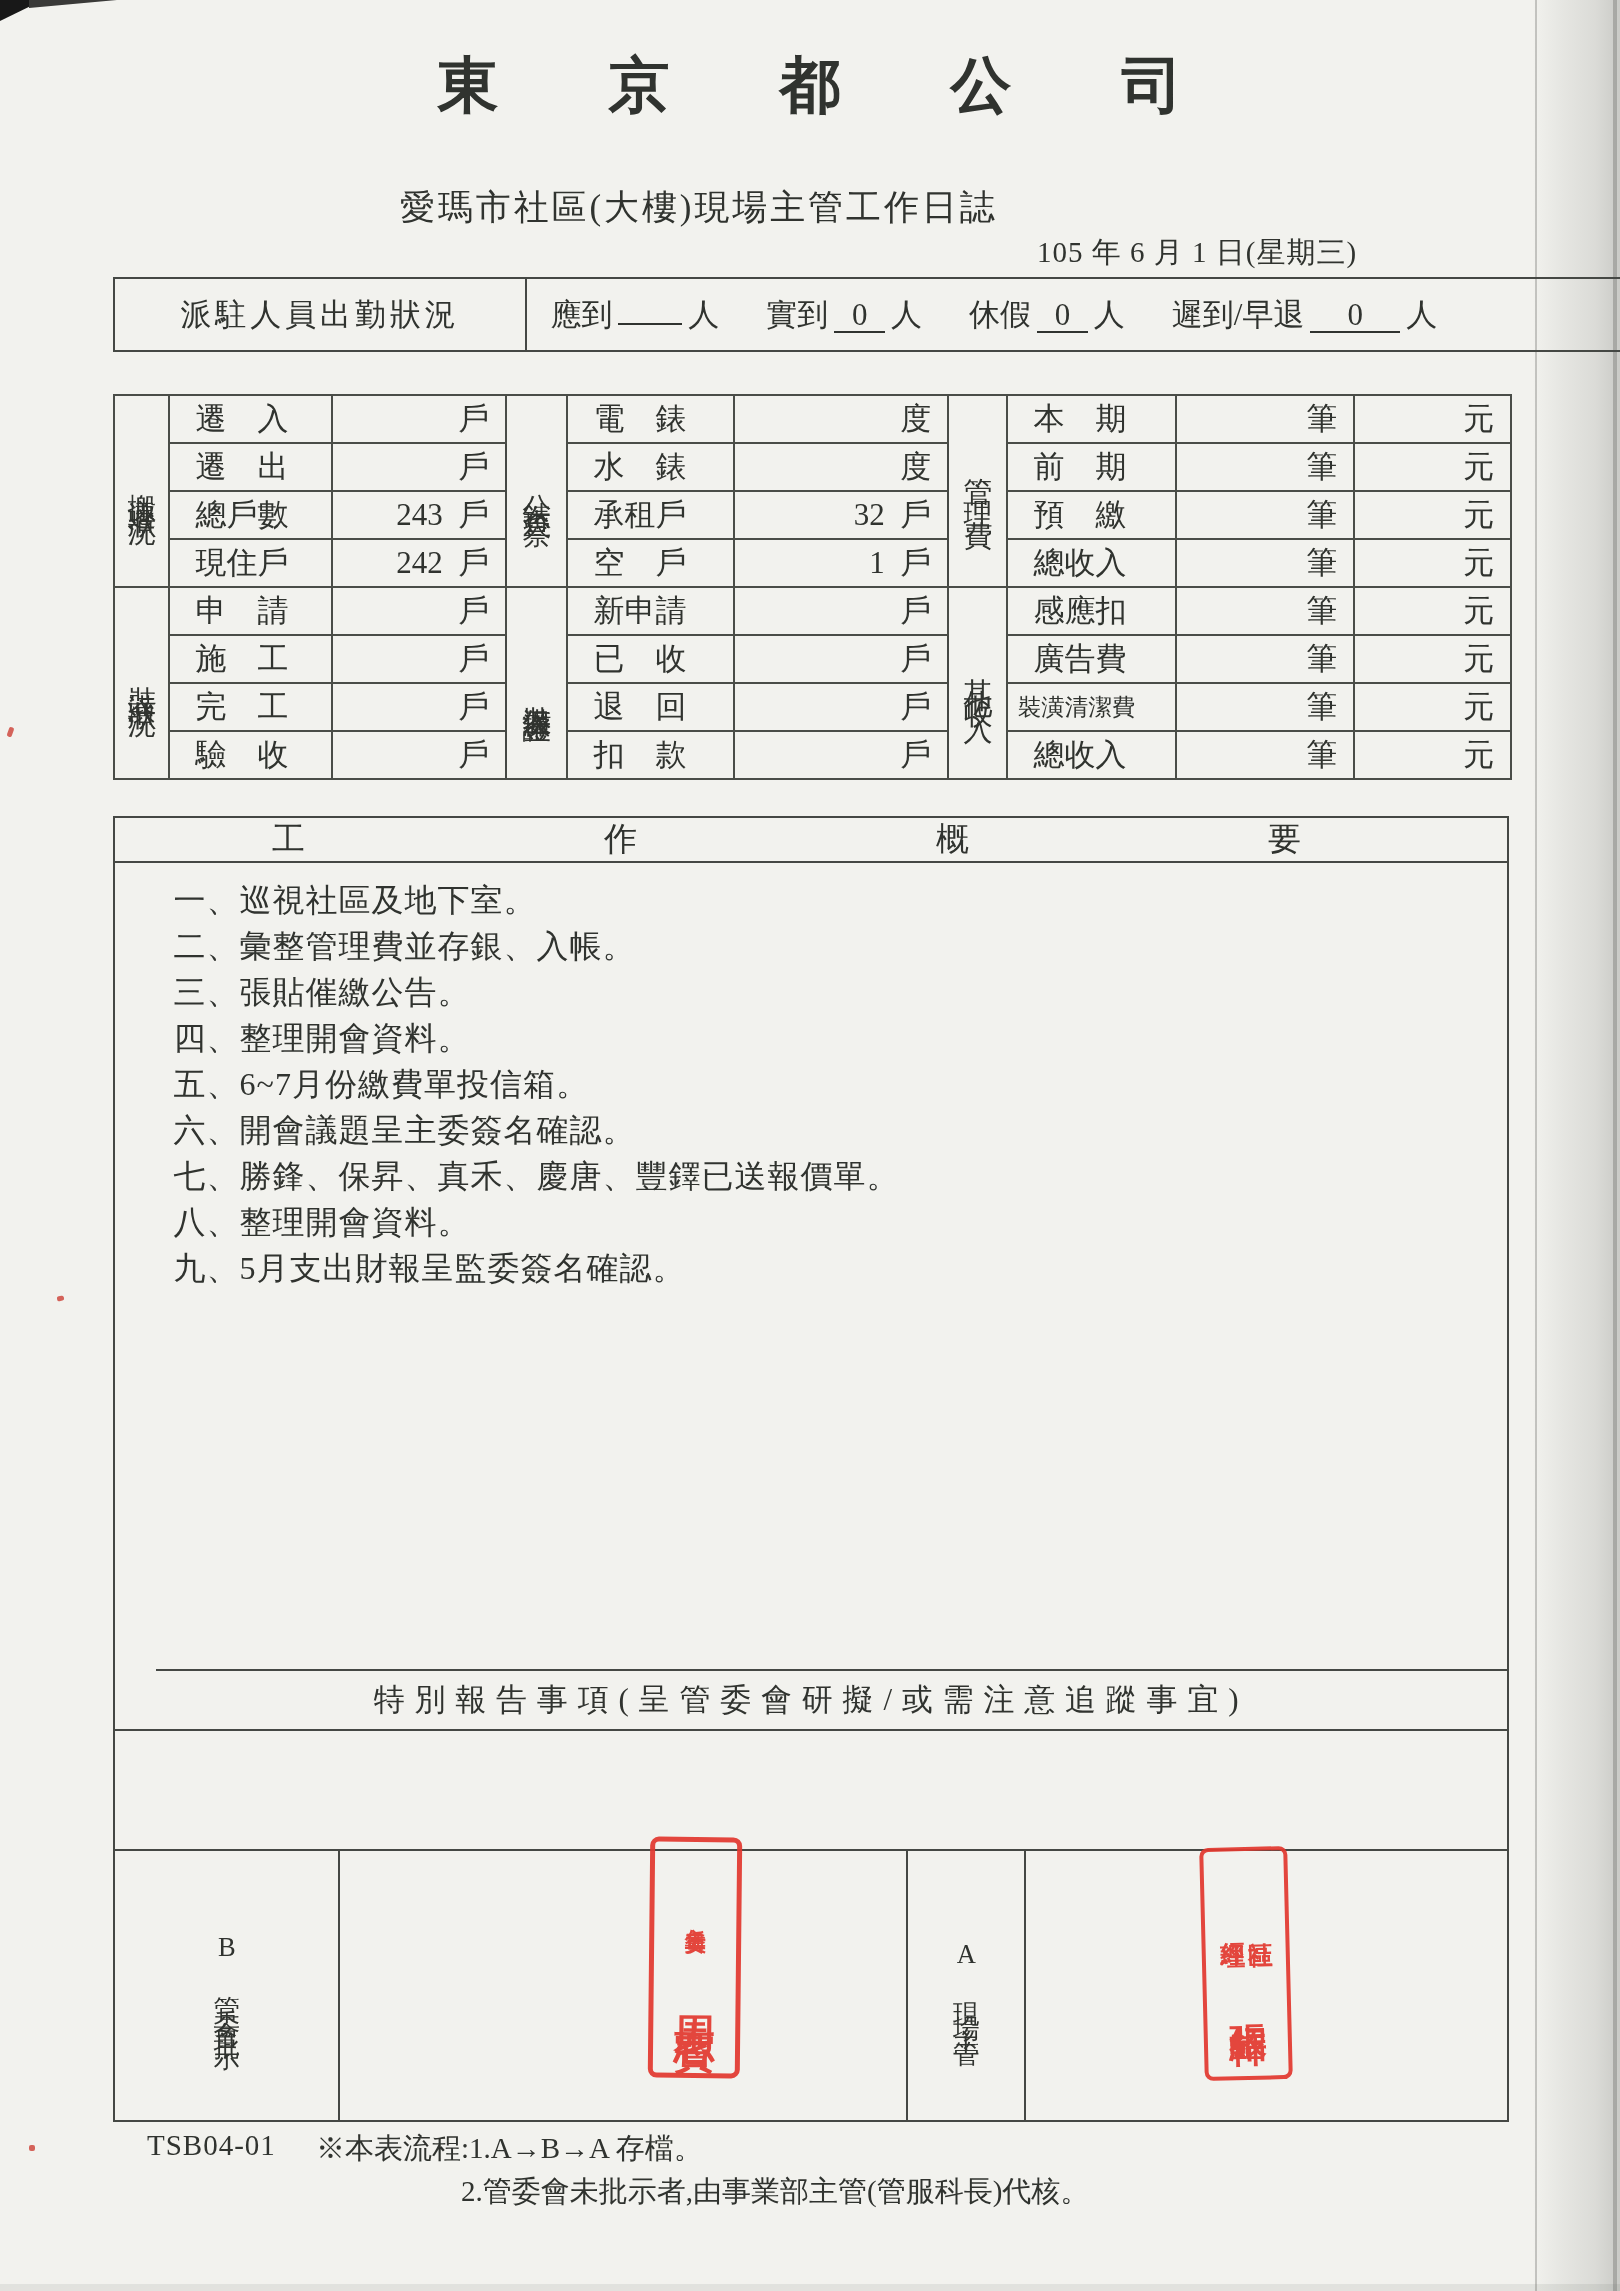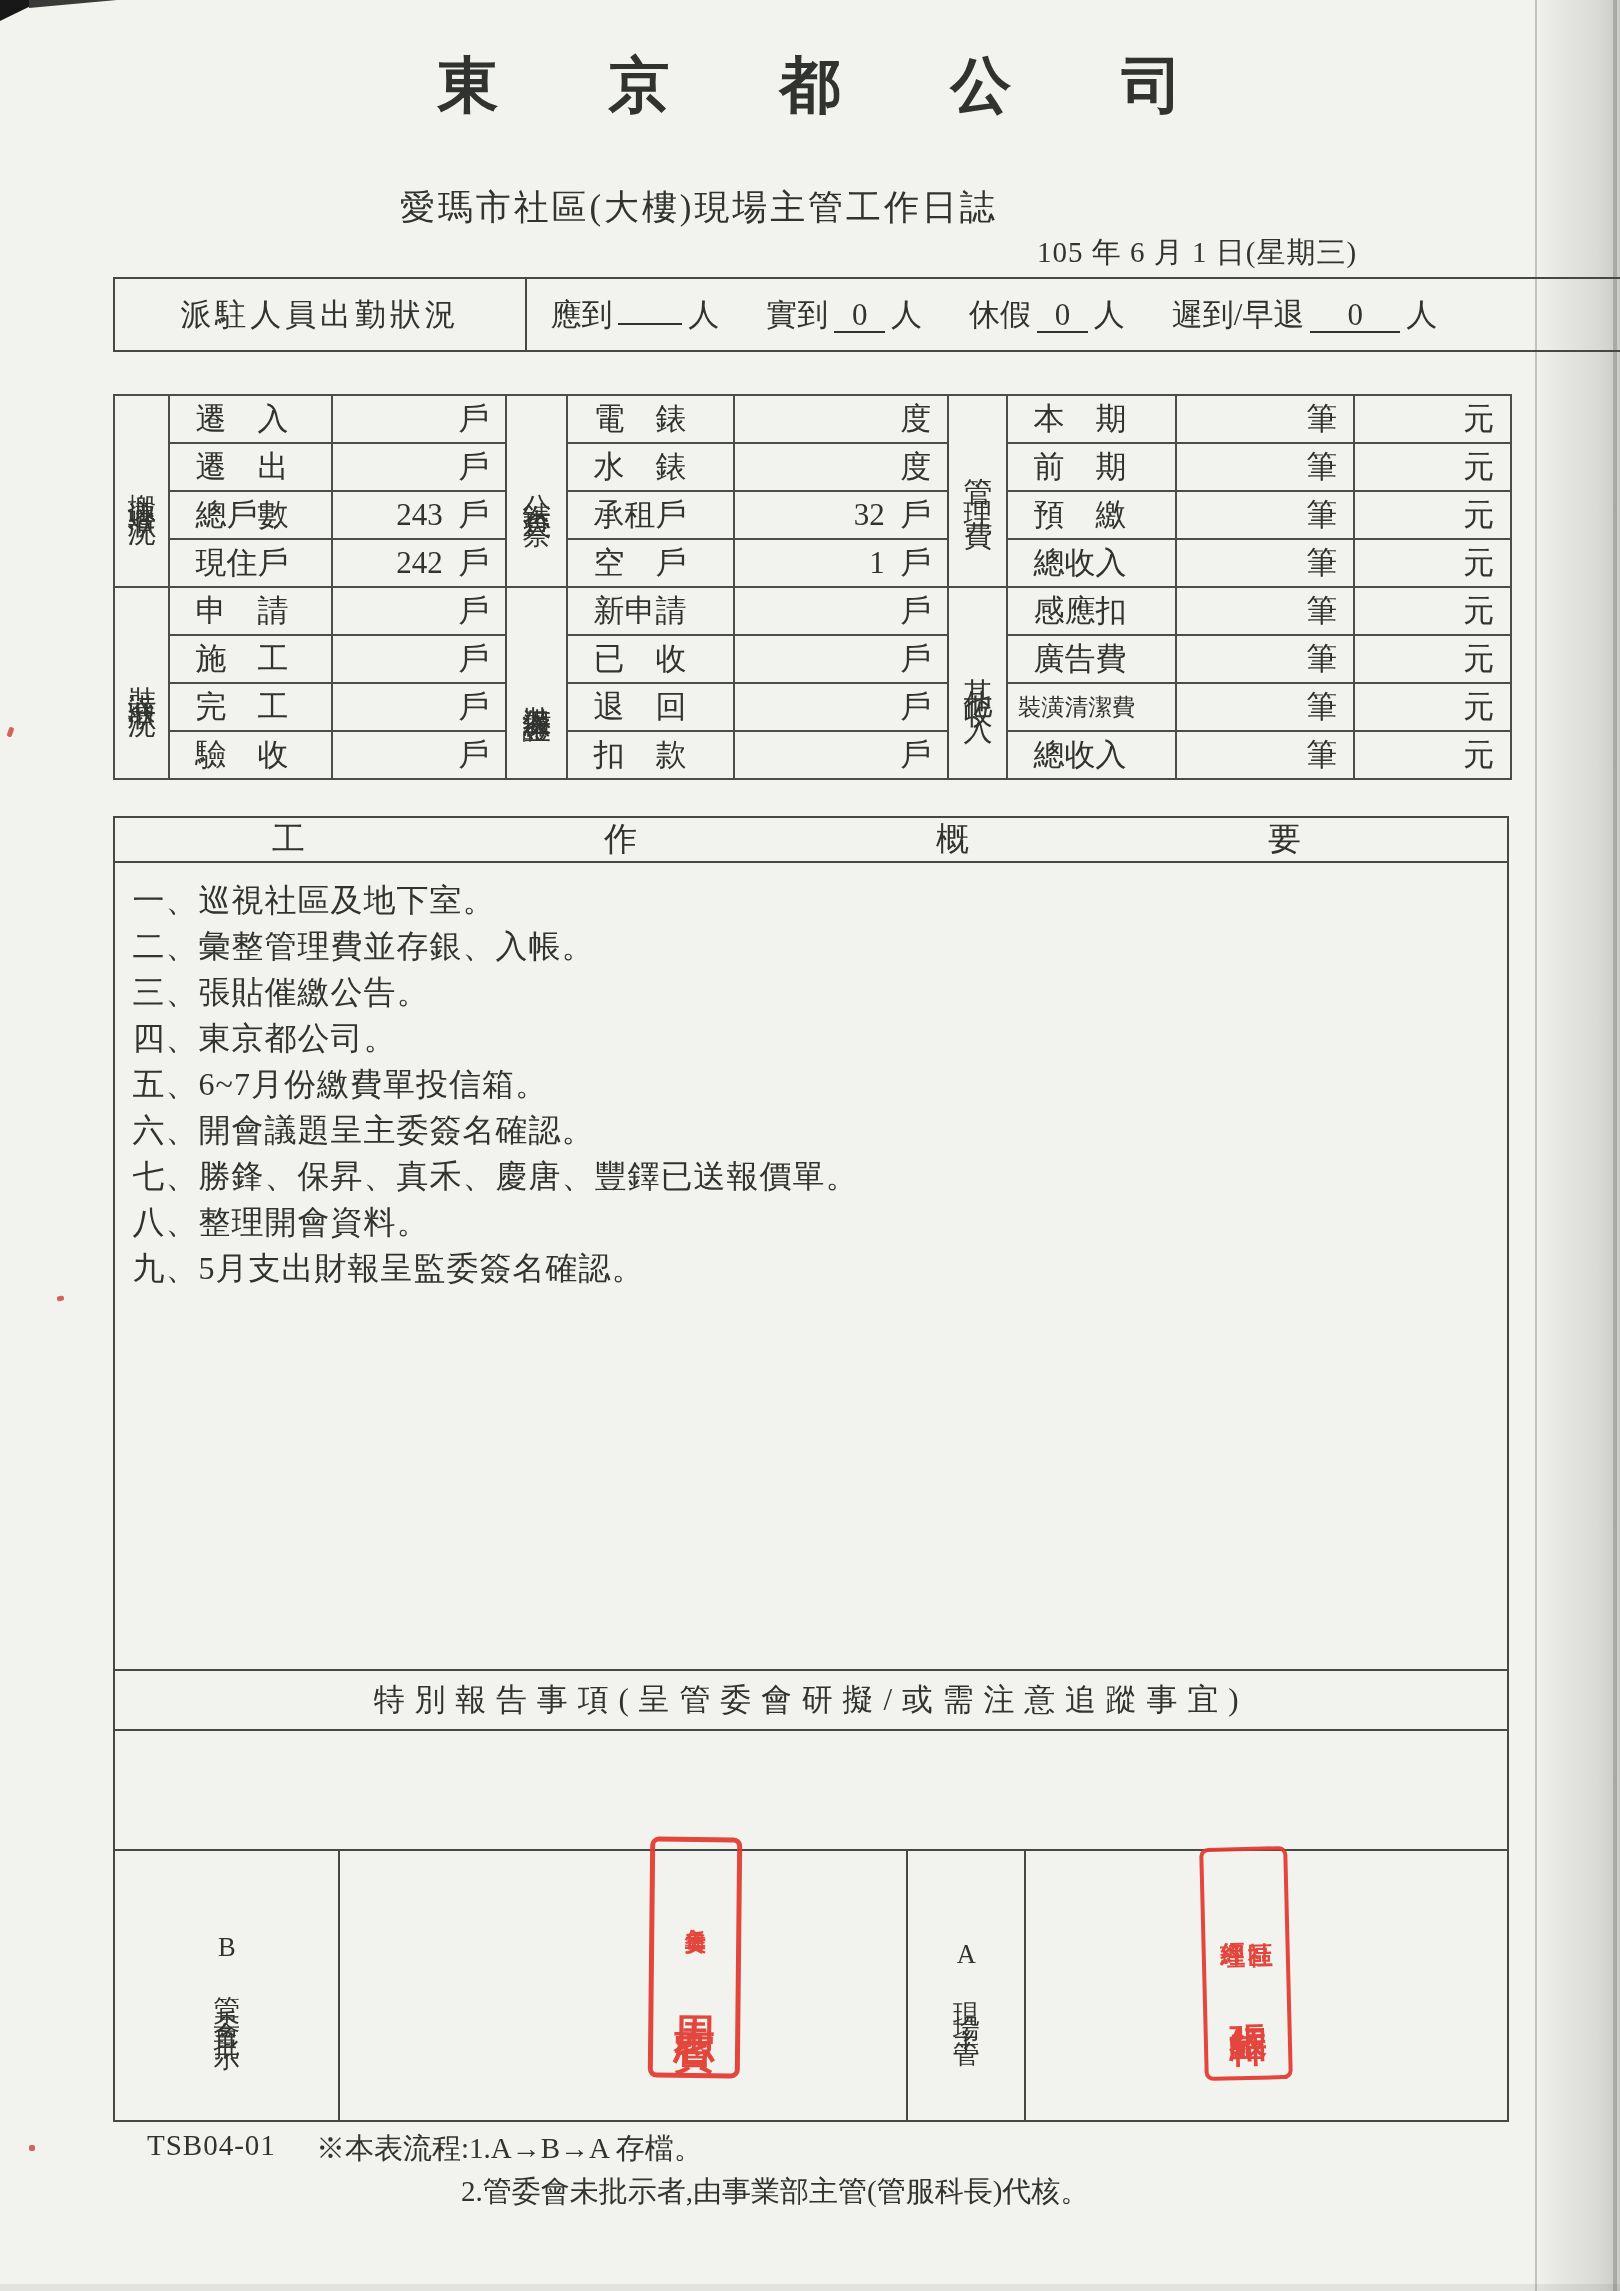--- a/index.html
+++ b/index.html
@@ -69,21 +69,21 @@
   td.val .cell { display:flex; justify-content:flex-end; align-items:baseline;
     gap:15.7px; padding-right:15.7px; }
 
   
   .work-table { position:absolute; left:113px; top:816px; width:1396px; height:1306px;
     border:2.9px solid #454844; display:flex; flex-direction:column; }
   .work-header { height:45px; border-bottom:2px solid #454844;
     display:flex; justify-content:space-between; align-items:center;
     padding:0 206px 0 157px; font-size:33px; }
   .work-body { height:808px; border-bottom:2px solid #454844;
-    padding:13.7px 9.8px 0 17.6px; }
+    padding:13.7px 9.8px 0 17.6px;margin-left:41px; }
   .work-item { font-size:32px; line-height:46px; white-space:nowrap; letter-spacing:1px; }
   .special-header { height:60px; border-bottom:2px solid #454844;
     display:flex; align-items:center; justify-content:center;
     font-size:31px; letter-spacing:9.8px; white-space:nowrap; }
   .special-body { height:120px; border-bottom:2px solid #454844; }
   .sign-row { flex:1; display:flex; }
   .sign-label { border-right:2px solid #454844; display:flex;
     align-items:center; justify-content:center; }
   .sign-label .vtext { writing-mode:vertical-rl; text-orientation:upright;
     font-size:26.5px; letter-spacing:12.7px; line-height:1; }
@@ -403,21 +403,21 @@
     <div class="work-header">
       <span>工</span>
       <span>作</span>
       <span>概</span>
       <span>要</span>
     </div>
     <div class="work-body">
       <div class="work-item">一、巡視社區及地下室。</div>
       <div class="work-item">二、彙整管理費並存銀、入帳。</div>
       <div class="work-item">三、張貼催繳公告。</div>
-      <div class="work-item">四、東京都公司。</div>
+      <div class="work-item">四、整理開會資料。</div>
       <div class="work-item">五、6~7月份繳費單投信箱。</div>
       <div class="work-item">六、開會議題呈主委簽名確認。</div>
       <div class="work-item">七、勝鋒、保昇、真禾、慶唐、豐鐸已送報價單。</div>
       <div class="work-item">八、整理開會資料。</div>
       <div class="work-item">九、5月支出財報呈監委簽名確認。</div>
     </div>
     <div class="special-header">特別報告事項(呈管委會研擬/或需注意追蹤事宜)</div>
     <div class="special-body"></div>
     <div class="sign-row">
       <div class="sign-label b">

